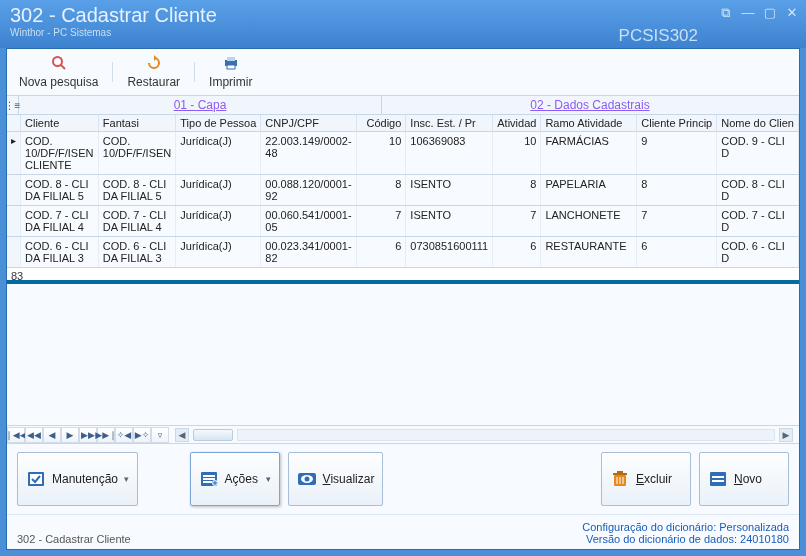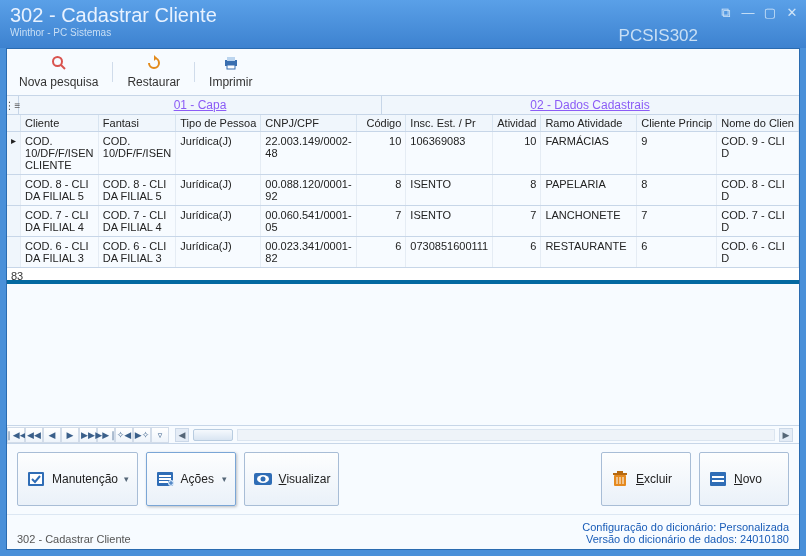--- a/index.html
+++ b/index.html
@@ -322,21 +322,21 @@
       <span class="bicon">
         <svg width="20" height="18">
             <rect x="2" y="2" width="16" height="14" rx="1" fill="#2f6db6"></rect>
             <rect x="4" y="4" width="12" height="10" fill="#fff"></rect>
             <path d="M6 9 L9 12 L14 6" stroke="#2f6db6" stroke-width="2" fill="none"></path>
           </svg>
       </span>
       <span>Manutenção</span>
       <span class="dd">▾</span>
     </div>
-    <div class="btn" style="border-color:#7aa6d6; box-shadow:1px 1px 3px rgba(0,0,0,.25);">
+    <div class="btn" style="border-color:#7aa6d6; box-shadow:1px 1px 3px rgba(0,0,0,.25);margin-left:44px;">
       <span class="bicon">
         <svg width="20" height="18">
             <rect x="2" y="2" width="16" height="14" rx="1" fill="#2f6db6"></rect>
             <rect x="4" y="5" width="12" height="2" fill="#fff"></rect>
             <rect x="4" y="8" width="12" height="2" fill="#fff"></rect>
             <rect x="4" y="11" width="9" height="2" fill="#fff"></rect>
             <circle cx="16" cy="13" r="3" fill="#cfe3f7"></circle>
             <path d="M16 11 L16 15 M14 13 L18 13" stroke="#2f6db6"></path>
           </svg>
       </span>

